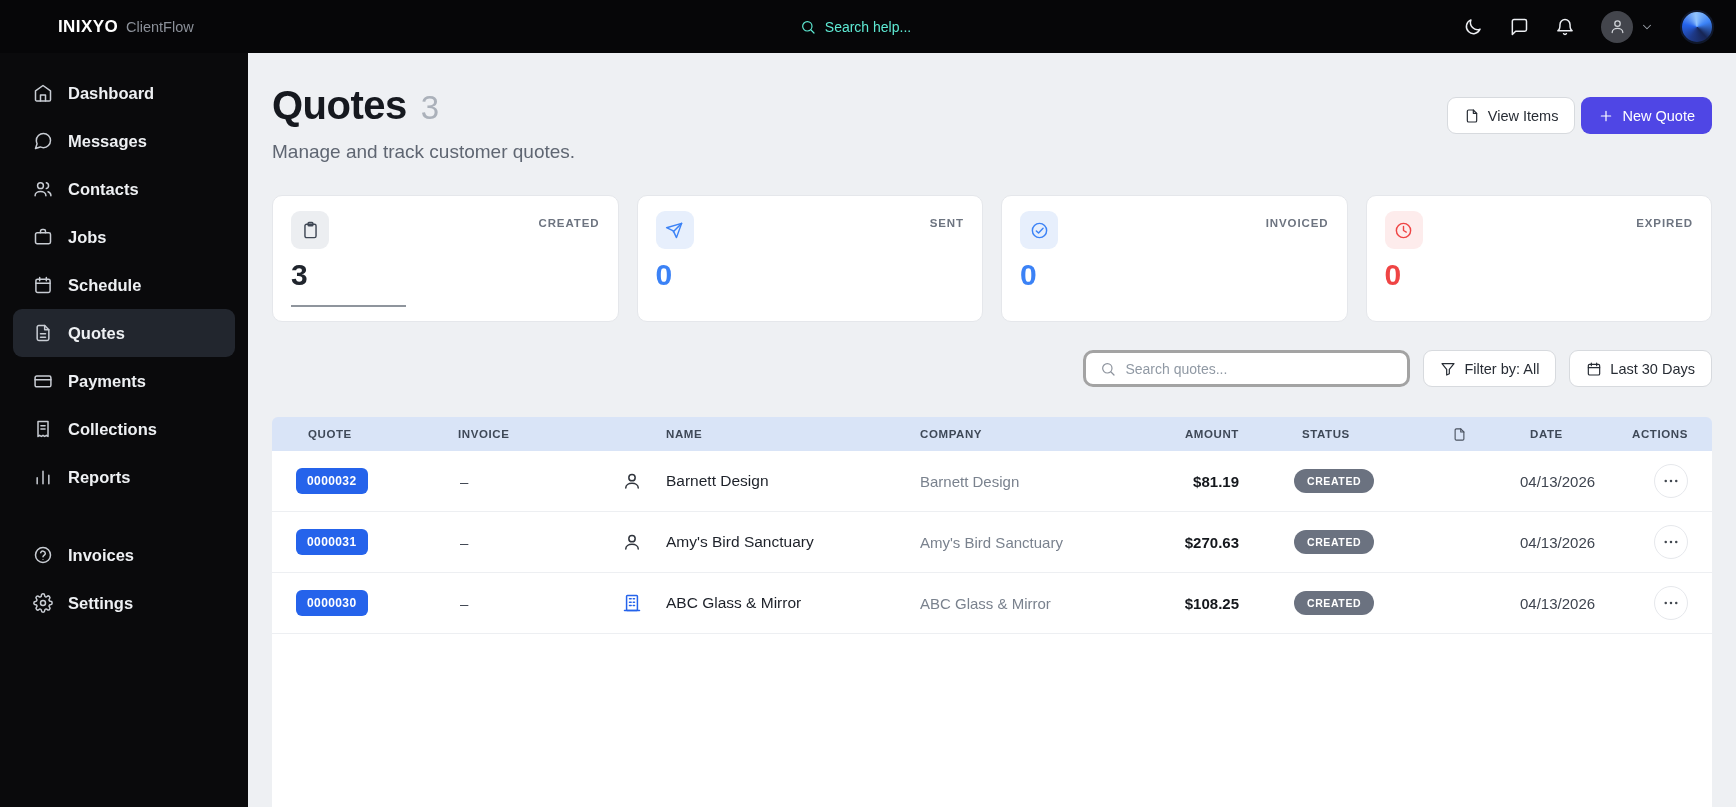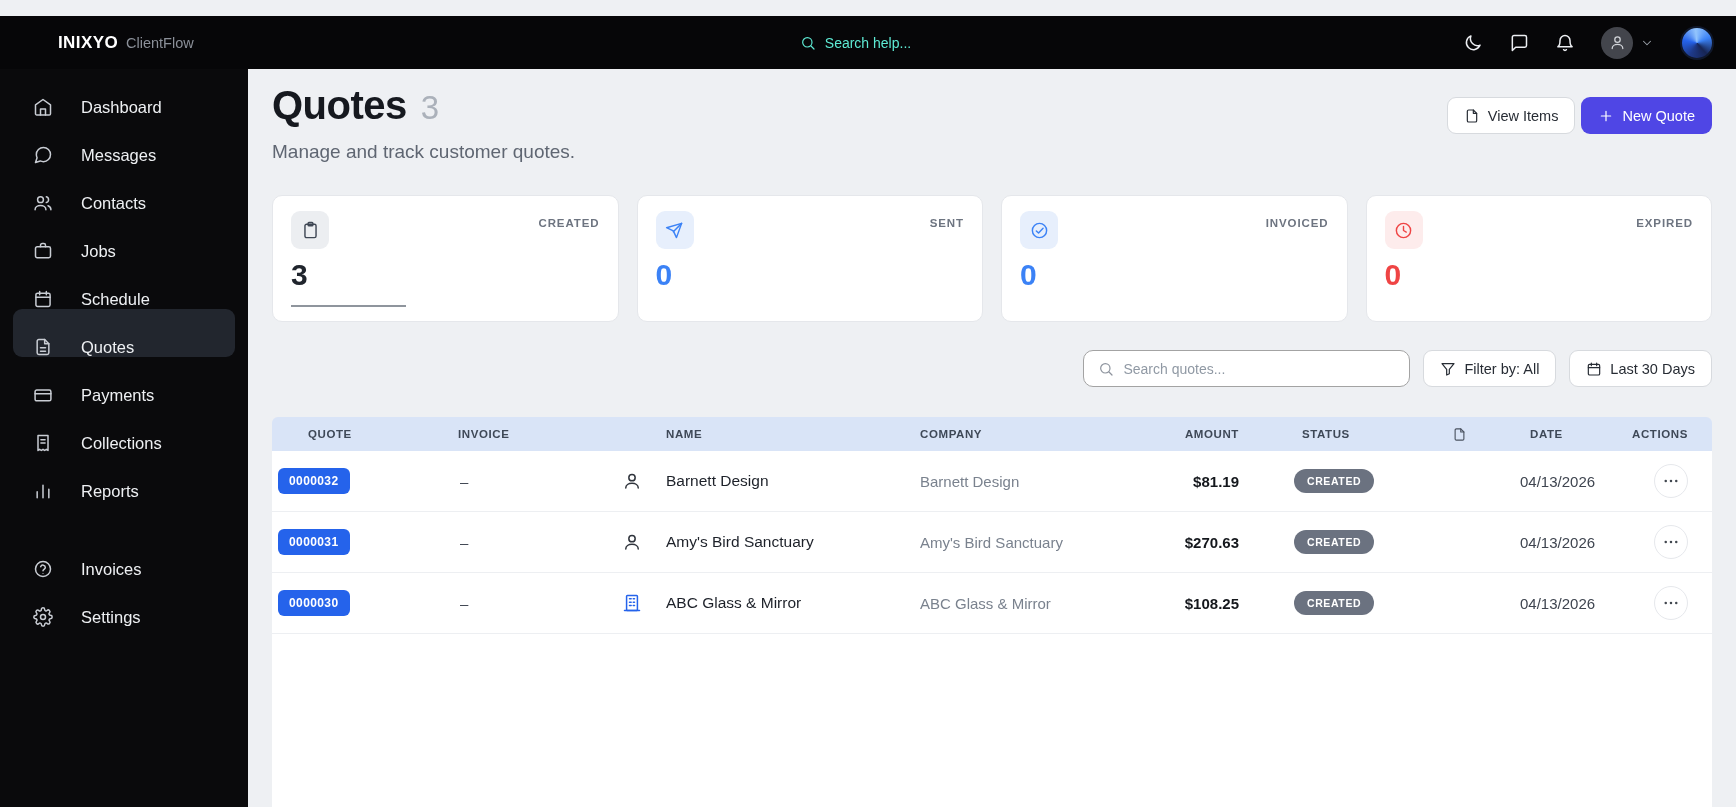--- a/index.html
+++ b/index.html
@@ -3,39 +3,39 @@
 <meta charset="utf-8">
 <style>
   *{box-sizing:border-box;margin:0;padding:0}
   html,body{width:1736px;height:807px}
   body{font-family:"Liberation Sans",sans-serif;background:#eef0f3;overflow:hidden;position:relative}
 
   svg.i{width:20px;height:20px;stroke:currentColor;fill:none;stroke-width:1.8;stroke-linecap:round;stroke-linejoin:round;display:block}
   .icon{display:inline-flex;align-items:center;justify-content:center}
 
   
-  .topbar{position:absolute;top:16px;left:0;width:100%;height:53px;background:#060608;display:flex;align-items:center;color:#fff;z-index:6}
+  .topbar{position:absolute;top:0;left:0;width:100%;height:53px;background:#060608;display:flex;align-items:center;color:#fff;z-index:6}
   .brand{width:248px;flex:none;display:flex;align-items:baseline;padding-left:58px}
   .brand-name{font-size:17px;font-weight:800;letter-spacing:.4px;color:#ffffff}
   .brand-product{font-size:14.5px;color:#8b9099;margin-left:8px}
   .topbar-search{flex:1;display:flex;justify-content:center;align-items:center;gap:9px;color:#5eead4;font-size:14px;cursor:text}
   .topbar-search svg.i{width:16px;height:16px}
   .topbar-right{display:flex;align-items:center;gap:26px;padding-right:22px}
   .topbar-iconbtn{color:#eceef2;cursor:pointer}
   .avatar-group{display:flex;align-items:center;gap:7px;cursor:pointer}
   .avatar-circle{width:32px;height:32px;border-radius:50%;background:#43454c;display:flex;align-items:center;justify-content:center;color:#d2d5da}
   .avatar-circle svg.i{width:17px;height:17px}
   .chev{color:#9aa0a9}
   .chev svg.i{width:14px;height:14px}
   .avatar-colorful{width:34px;height:34px;border-radius:50%;cursor:pointer;border:2px solid #10182b;
     background:conic-gradient(from 210deg,#1e3a8a,#2563eb,#93c5fd,#3b82f6,#172554,#1e3a8a)}
 
   
   .sidebar{position:absolute;top:53px;left:0;bottom:0;width:248px;background:#0a0a0c;padding-top:16px;display:flex;flex-direction:column}
-  .nav-item{display:flex;align-items:flex-end;gap:28px;height:48px;margin:0 13px;padding-left:20px;border-radius:9px;color:#eef0f3;font-size:16.5px;font-weight:400;cursor:pointer}
+  .nav-item{display:flex;align-items:center;gap:15px;height:48px;margin:0 13px;padding-left:20px;border-radius:9px;color:#eef0f3;font-size:16.5px;font-weight:700;cursor:pointer}
   .nav-item .icon{color:#c9cdd4}
   .nav-item.active{background:#22262e}
   .nav-gap{height:30px}
 
   
   .main{position:absolute;top:53px;left:248px;right:0;bottom:0;padding:30px 24px 0;display:flex;flex-direction:column;overflow:hidden}
   .page-head{display:flex;justify-content:space-between;align-items:flex-start}
   .page-title{font-size:40px;font-weight:700;color:#16191f;letter-spacing:-.5px;display:flex;align-items:baseline}
   .page-count{font-size:33px;font-weight:400;color:#abb1ba;margin-left:14px}
   .page-subtitle{font-size:19px;color:#5f6672;margin-top:13px}
@@ -56,42 +56,42 @@
   .ib-red{background:#fdecec;color:var(--stat-red,#ef4444)}
   .stat-label{font-size:11.5px;font-weight:700;letter-spacing:.9px;color:#6d7480;margin-top:6px}
   .stat-value{font-size:30px;font-weight:700;margin-top:9px}
   .v-dark{color:#20252d}
   .v-blue{color:var(--stat-blue,#3b82f6)}
   .v-red{color:var(--stat-red,#ef4444)}
   .stat-underline{width:115px;height:2px;background:#8f959d;margin-top:13px}
 
   
   .filter-bar{display:flex;justify-content:flex-end;gap:13px;margin-top:28px}
-  .search-box{display:flex;align-items:center;gap:9px;width:327px;height:37px;background:#fff;border:1px solid #a3a3a3;border-radius:10px;padding:0 14px;color:#8d939d}
+  .search-box{display:flex;align-items:center;gap:9px;width:327px;height:37px;background:#fff;border:3px solid #a3a3a3;border-radius:10px;padding:0 14px;color:#8d939d}
   .search-box svg.i{width:16px;height:16px;flex:none}
   .search-box input{border:none;outline:none;font-size:14px;flex:1;color:#333;background:transparent;font-family:inherit}
   .search-box input::placeholder{color:#9099a4}
 
   
   .table-card{margin-top:30px;flex:1;display:flex;flex-direction:column;min-height:0}
   .thead,.trow{display:grid;grid-template-columns:162px 158px 68px 254px 220px 130px 180px 60px 120px 88px;align-items:center}
   .thead{height:34px;background:var(--table-header-bg,#d9e4f7);border-radius:6px 6px 0 0;font-size:11.5px;font-weight:700;letter-spacing:.6px;color:#3e4857}
   .th{padding-left:8px}
   .th-quote{padding-left:36px}
   .th-invoice{padding-left:24px}
   .th-name,.th-company{padding-left:6px}
   .th-amount{text-align:right;padding-right:25px}
   .th-status{padding-left:38px}
   .th-docicon{padding-left:8px;color:#4a5260}
   .th-docicon svg.i{width:15px;height:15px}
   .th-date{padding-left:26px}
   .th-actions{text-align:center;padding-right:24px}
 
   .trow{height:61px;background:#fff;border-bottom:1px solid #edeff2}
-  .c-quote{padding-left:6px}
+  .c-quote{padding-left:24px}
   .quote-badge{display:inline-block;background:var(--badge-blue,#2563eb);color:#fff;font-size:12px;font-weight:700;letter-spacing:.4px;padding:6px 11px;border-radius:6px;cursor:pointer}
   .c-invoice{padding-left:26px;font-size:15px;color:#434955}
   .c-entity{padding-left:12px}
   .entity-person{color:#2f343c}
   .entity-business{color:var(--badge-blue,#2563eb)}
   .c-name{padding-left:6px;font-size:15.5px;color:#1d2129}
   .c-company{padding-left:6px;font-size:15px;color:#7a828e}
   .c-amount{text-align:right;padding-right:25px;font-size:15px;font-weight:700;color:#14171c}
   .c-status{padding-left:30px}
   .status-badge{display:inline-block;background:var(--status-gray,#6b7280);color:#fff;font-size:10.5px;font-weight:700;letter-spacing:.6px;padding:6px 13px;border-radius:999px}

